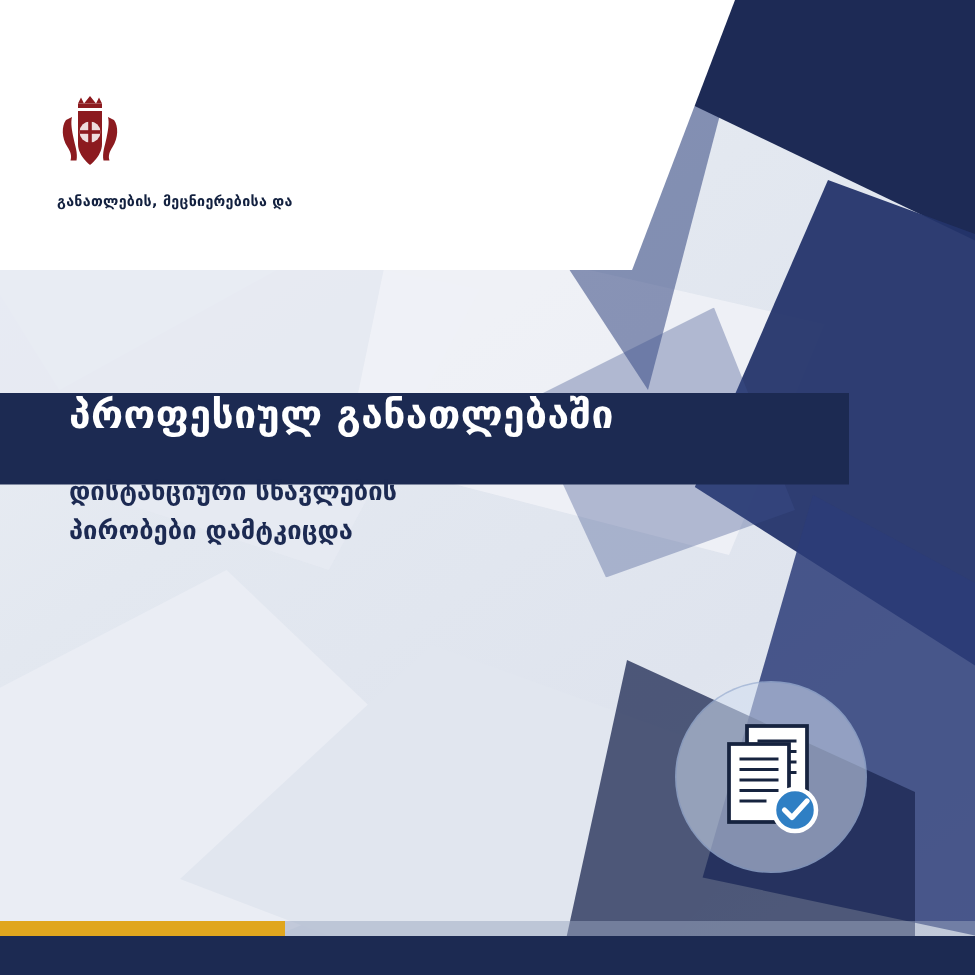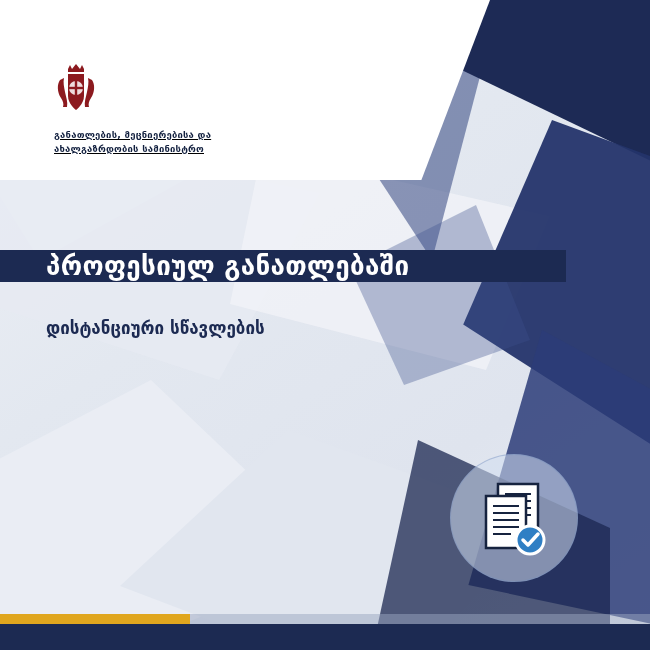--- a/index.html
+++ b/index.html
@@ -116,52 +116,50 @@
     height: 180px;
     background: #ffffff;
     clip-path: polygon(0 0, 100% 0, 86% 100%, 0 100%);
     z-index: 2;
   }
 
   
   .brand {
     position: absolute;
     top: 62px;
-    left: 54px;
+    left: 38px;
     z-index: 5;
     width: 300px;
-    text-decoration: underline;
   }
   .emblem {
     width: 44px;
     height: 54px;
     position: relative;
   }
   .brand-text {
     margin-top: 12px;
     font-size: 9.5px;
     line-height: 1.45;
     letter-spacing: .2px;
     color: #12203f;
     font-weight: bold;
     font-family: "DejaVu Sans", sans-serif;
     max-width: 210px;
   }
 
   
   .headline-bar {
     position: absolute;
-    top: 250px;
+    top: 262px;
     left: 0;
     width: 566px;
-    height: 32px;
+    height: 61px;
     background: #1c2a52;
     z-index: 6;
     display: flex;
-    align-items: center;
   }
   .headline-bar .line1 {
     color: #ffffff;
     font-size: 26px;
     font-weight: bold;
     padding-left: 46px;
     letter-spacing: .3px;
     white-space: nowrap;
     font-family: "DejaVu Sans", sans-serif;
   }
@@ -259,30 +257,30 @@
 
         <path d="M14 12 L30 12 L30 34 C30 42 22 48 22 48 C22 48 14 42 14 34 Z" fill="#8c1a1f"></path>
 
         <circle cx="22" cy="26" r="7" fill="#ffffff" opacity=".85"></circle>
         <rect x="20.8" y="17" width="2.4" height="18" fill="#8c1a1f"></rect>
         <rect x="15" y="24.8" width="14" height="2.4" fill="#8c1a1f"></rect>
       </svg>
     </div>
     <div class="brand-text">
       <div>განათლების, მეცნიერებისა და</div>
-      <div>ახალგაზრდობის სამინისტრო</div>
     </div>
   </div>
 
   <div class="headline-bar">
     <div class="line1">პროფესიულ განათლებაში</div>
   </div>
 
   <div class="headline-rest">
     <div>დისტანციური სწავლების</div>
+    <div>პირობები დამტკიცდა</div>
   </div>
 
   <div class="icon-circle">
     <svg width="92" height="92" viewBox="0 0 92 92" xmlns="http://www.w3.org/2000/svg">
 
       <rect x="30" y="12" width="40" height="52" fill="#ffffff" stroke="#16233f" stroke-width="2.5"></rect>
       <line x1="37" y1="22" x2="63" y2="22" stroke="#16233f" stroke-width="2"></line>
       <line x1="37" y1="29" x2="63" y2="29" stroke="#16233f" stroke-width="2"></line>
       <line x1="37" y1="36" x2="63" y2="36" stroke="#16233f" stroke-width="2"></line>
       <line x1="37" y1="43" x2="63" y2="43" stroke="#16233f" stroke-width="2"></line>

